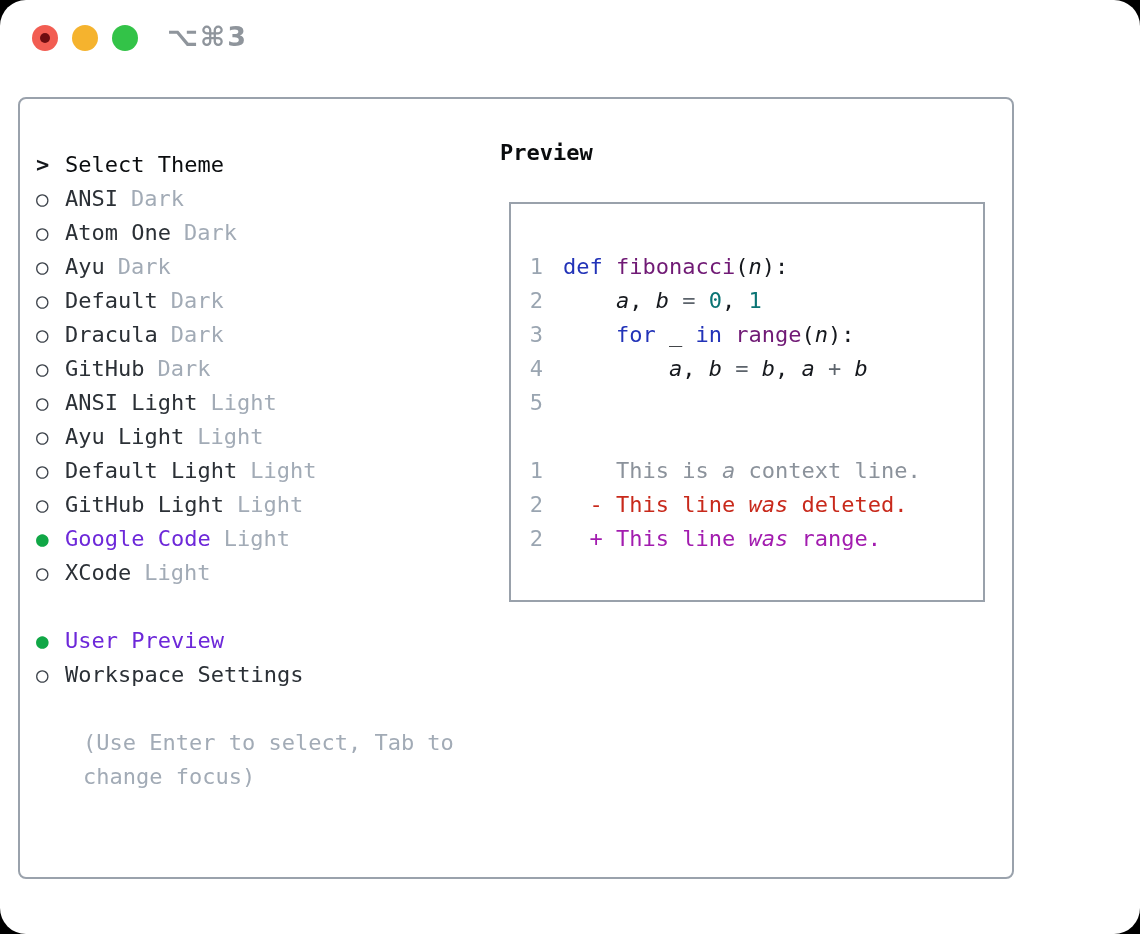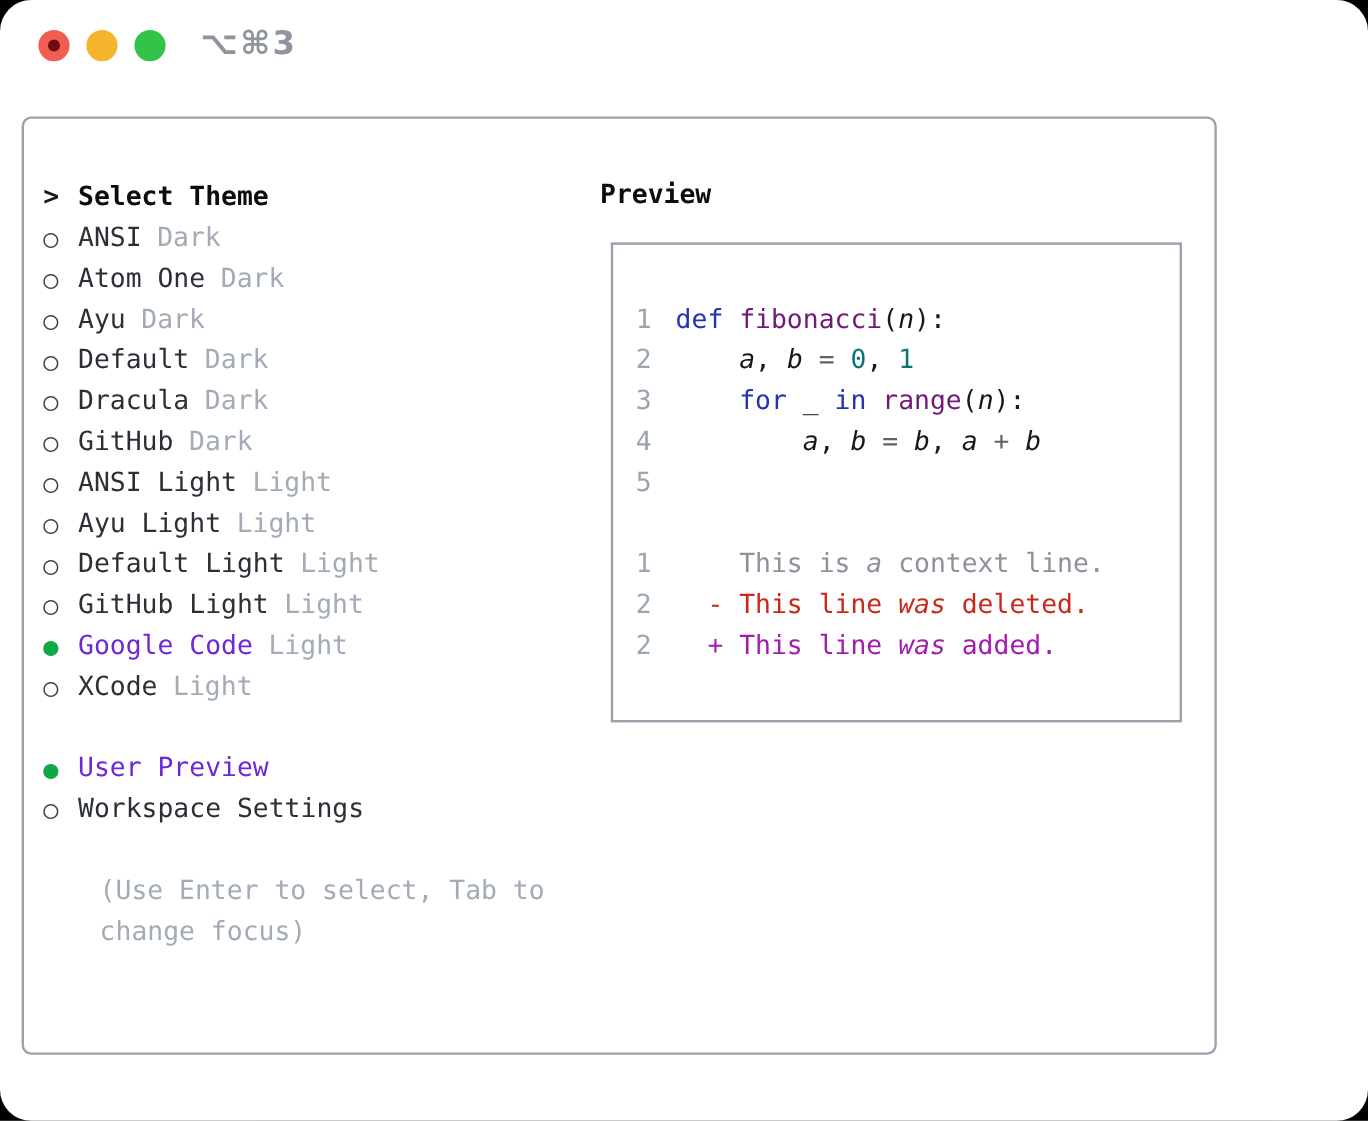--- a/index.html
+++ b/index.html
@@ -27,29 +27,29 @@
     position:absolute;left:18px;top:97px;width:992px;height:778px;
     border:2px solid #9aa2ac;border-radius:8px;background:#fff;
   }
   
   .left-col{position:absolute;left:16px;top:49px;font-size:22px;line-height:34px;color:#2b3036;}
   .row{display:flex;height:34px;line-height:34px;align-items:center;}
   .spacer{height:34px;}
   .bullet{display:inline-block;width:29px;flex:none;color:#3e444c;font-size:21px;}
   .bullet.sel{color:#10a746;}
   .bullet.hdr{color:#15181d;font-weight:bold;font-size:22px;}
-  .hdr-label{font-weight:bold;color:#0a0c0e;}
+  .hdr-label{font-weight:normal;color:#0a0c0e;}
   .name{color:#2b3036;}
   .name.sel{color:#6d28d9;}
   .variant{color:#a2abb6;margin-left:13px;}
   .apply-label{color:#15181d;}
   .hint{color:#a2abb6;margin-left:47px;}
   
   .preview-title{
-    position:absolute;left:480px;top:47px;height:34px;line-height:34px;
+    position:absolute;left:480px;top:37px;height:34px;line-height:34px;
     font-size:22px;font-weight:bold;color:#0a0c0e;
   }
   .preview-box{
     position:absolute;left:489px;top:103px;width:472px;height:396px;
     border:2px solid #99a1ab;background:#ffffff;overflow:hidden;
   }
   .pwrap{padding-top:46px;}
   .pline{display:flex;height:34px;line-height:34px;font-size:22px;}
   .lnum{width:16px;margin-left:16px;text-align:right;color:#9aa5b1;flex:none;}
   .pcode{margin-left:20px;white-space:pre;}
@@ -198,19 +198,19 @@
           <div class="pline">
             <span class="lnum">1</span>
             <span class="pcode"><span class="tk-ctx">    This is </span><span class="tk-ctx it">a</span><span class="tk-ctx"> context line.</span></span>
           </div>
           <div class="pline">
             <span class="lnum">2</span>
             <span class="pcode"><span class="tk-del">  - This line </span><span class="tk-del it">was</span><span class="tk-del"> deleted.</span></span>
           </div>
           <div class="pline">
             <span class="lnum">2</span>
-            <span class="pcode"><span class="tk-add">  + This line </span><span class="tk-add it">was</span><span class="tk-add"> added.</span></span>
+            <span class="pcode"><span class="tk-add">  + This line </span><span class="tk-add it">was</span><span class="tk-add"> range.</span></span>
           </div>
         </div>
     </div>
 
   </div>
 </div>
 
 </body></html>

